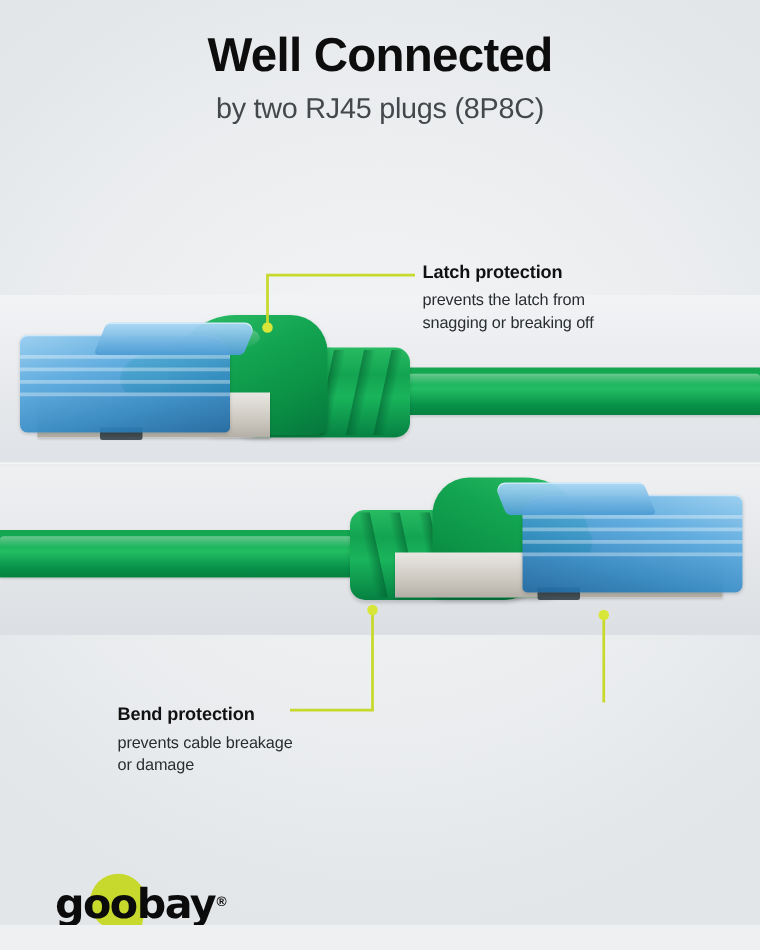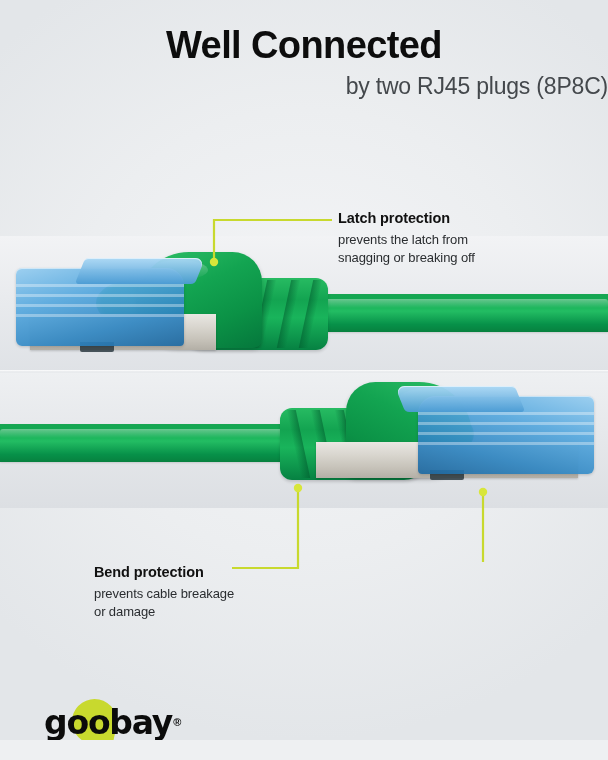--- a/index.html
+++ b/index.html
@@ -17,21 +17,21 @@
     overflow:hidden;
   }
   
   .header{position:absolute;left:0;right:0;top:24px;text-align:center;}
   .title{
     font-size:38px;font-weight:700;letter-spacing:-0.6px;
     color:#0d0d0d;line-height:1.12;margin:0;
   }
   .subtitle{
     font-size:23px;font-weight:400;letter-spacing:-0.2px;
-    color:#44484c;line-height:1.2;margin:6px 0 0 0;text-align:right;
+    color:#44484c;line-height:1.2;margin:6px 0 0 0;
   }
   
   .band{
     position:absolute;left:0;width:608px;
     background:linear-gradient(180deg,#f2f3f5 0%,#e9ebee 45%,#dfe2e6 100%);
   }
   .band-top{top:236px;height:136px;}
   .band-bot{top:372px;height:136px;
     background:linear-gradient(180deg,#eef0f2 0%,#e6e8eb 45%,#dcdfe3 100%);}
   .band-sep{

